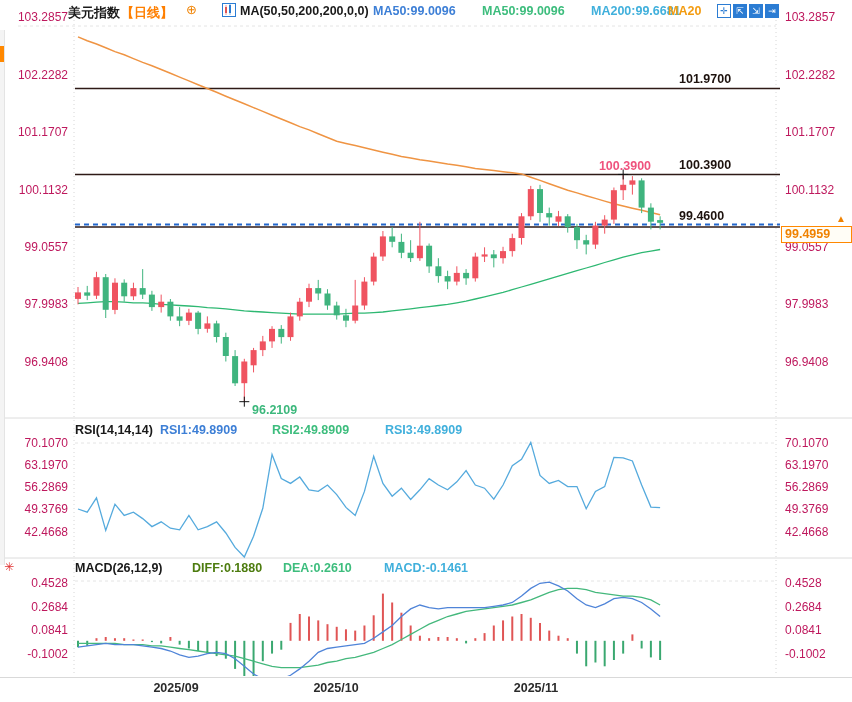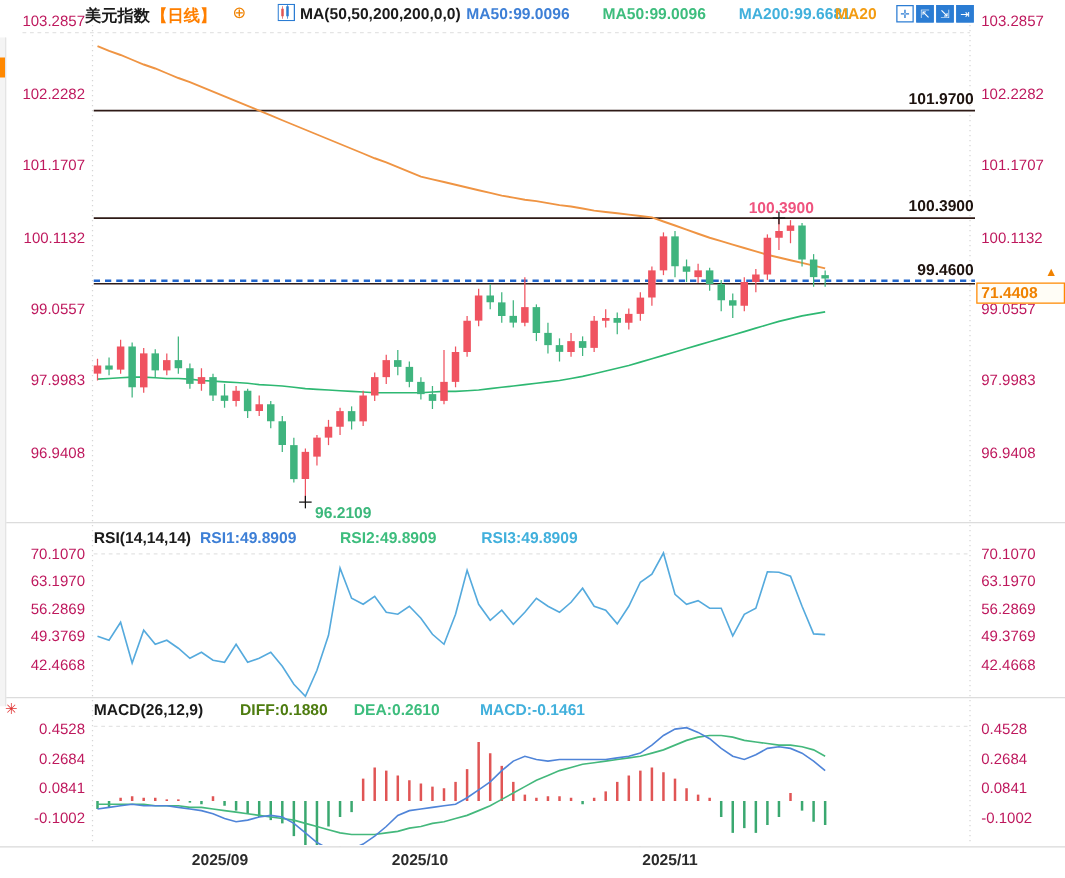--- a/index.html
+++ b/index.html
@@ -2,21 +2,21 @@
 <html><head>
 <meta charset="utf-8">
 <style>
   html,body{margin:0;padding:0;background:#fff;}
   #app{position:relative;width:852px;height:702px;background:#fff;overflow:hidden;
        font-family:"Liberation Sans","DejaVu Sans",sans-serif;}
   .abs{position:absolute;}
   .axlbl{position:absolute;font-size:12px;font-weight:400;color:#be185d;height:14px;line-height:14px;}
   .hdr{font-size:13px;font-weight:700;color:#1a1a1a;white-space:nowrap;}
   .ma{font-size:12.5px;font-weight:600;white-space:nowrap;}
-  .lvl{position:absolute;width:100px;text-align:right;font-size:12.5px;font-weight:700;color:#1d120e;}
+  .lvl{position:absolute;width:100px;text-align:left;font-size:12.5px;font-weight:700;color:#1d120e;}
   .tbtn{position:absolute;width:14px;height:14px;box-sizing:border-box;border:1px solid #2b7cd3;
         font-size:9px;line-height:12px;text-align:center;cursor:pointer;}
   .tbtn.fill{background:#2b7cd3;color:#fff;}
   .tbtn.open{background:#fff;color:#2b7cd3;font-weight:700;}
   .datelbl{position:absolute;top:681px;width:64px;text-align:center;font-size:12.5px;font-weight:700;color:#2b2b2b;}
   #watermark{position:absolute;left:712px;top:648px;font-size:37px;font-weight:700;
              color:#caccd8;letter-spacing:1px;}
   #tag{position:absolute;left:781px;top:226px;width:66px;height:15px;border:1.5px solid #ff8800;
        background:#fffdf6;color:#f08200;font-size:12.5px;font-weight:700;line-height:15px;padding-left:3px;}
   #bottombar{position:absolute;left:0;top:677px;width:852px;height:25px;background:#fff;border-top:1px solid #d9d9d9;}
@@ -323,21 +323,21 @@
       <div class="axlbl" style="left: 785px; width: 66px; top: 623px; text-align: left;">0.0841</div>
       <div class="axlbl" style="left: 785px; width: 66px; top: 647px; text-align: left;">-0.1002</div>
     </div>
 
   <div class="lvl" style="left:679px;top:72px;">101.9700</div>
   <div class="lvl" style="left:679px;top:158px;">100.3900</div>
   <div class="lvl" style="left:679px;top:209px;">99.4600</div>
   <div class="abs" style="left:588px;top:159px;width:74px;text-align:center;font-size:12.5px;font-weight:700;color:#ef537e;">100.3900</div>
   <div class="abs" style="left:252px;top:403px;font-size:12.5px;font-weight:700;color:#3cb87c;">96.2109</div>
 
-  <div id="tag">71.4408</div>
+  <div id="tag">99.4959</div>
   <div class="abs" style="left:836px;top:213px;color:#f08200;font-size:10px;">▲</div>
 
   <div class="abs ma" style="left:75px;top:423px;color:#1a1a1a;">RSI(14,14,14)</div>
   <div class="abs ma" style="left:160px;top:423px;color:#3d7fd6;">RSI1:49.8909</div>
   <div class="abs ma" style="left:272px;top:423px;color:#3dbd7d;">RSI2:49.8909</div>
   <div class="abs ma" style="left:385px;top:423px;color:#41b0dc;">RSI3:49.8909</div>
 
   <div class="sun">✳</div>
   <div class="abs ma" style="left:75px;top:561px;color:#1a1a1a;">MACD(26,12,9)</div>
   <div class="abs ma" style="left:192px;top:561px;color:#4d7c0f;">DIFF:0.1880</div>

